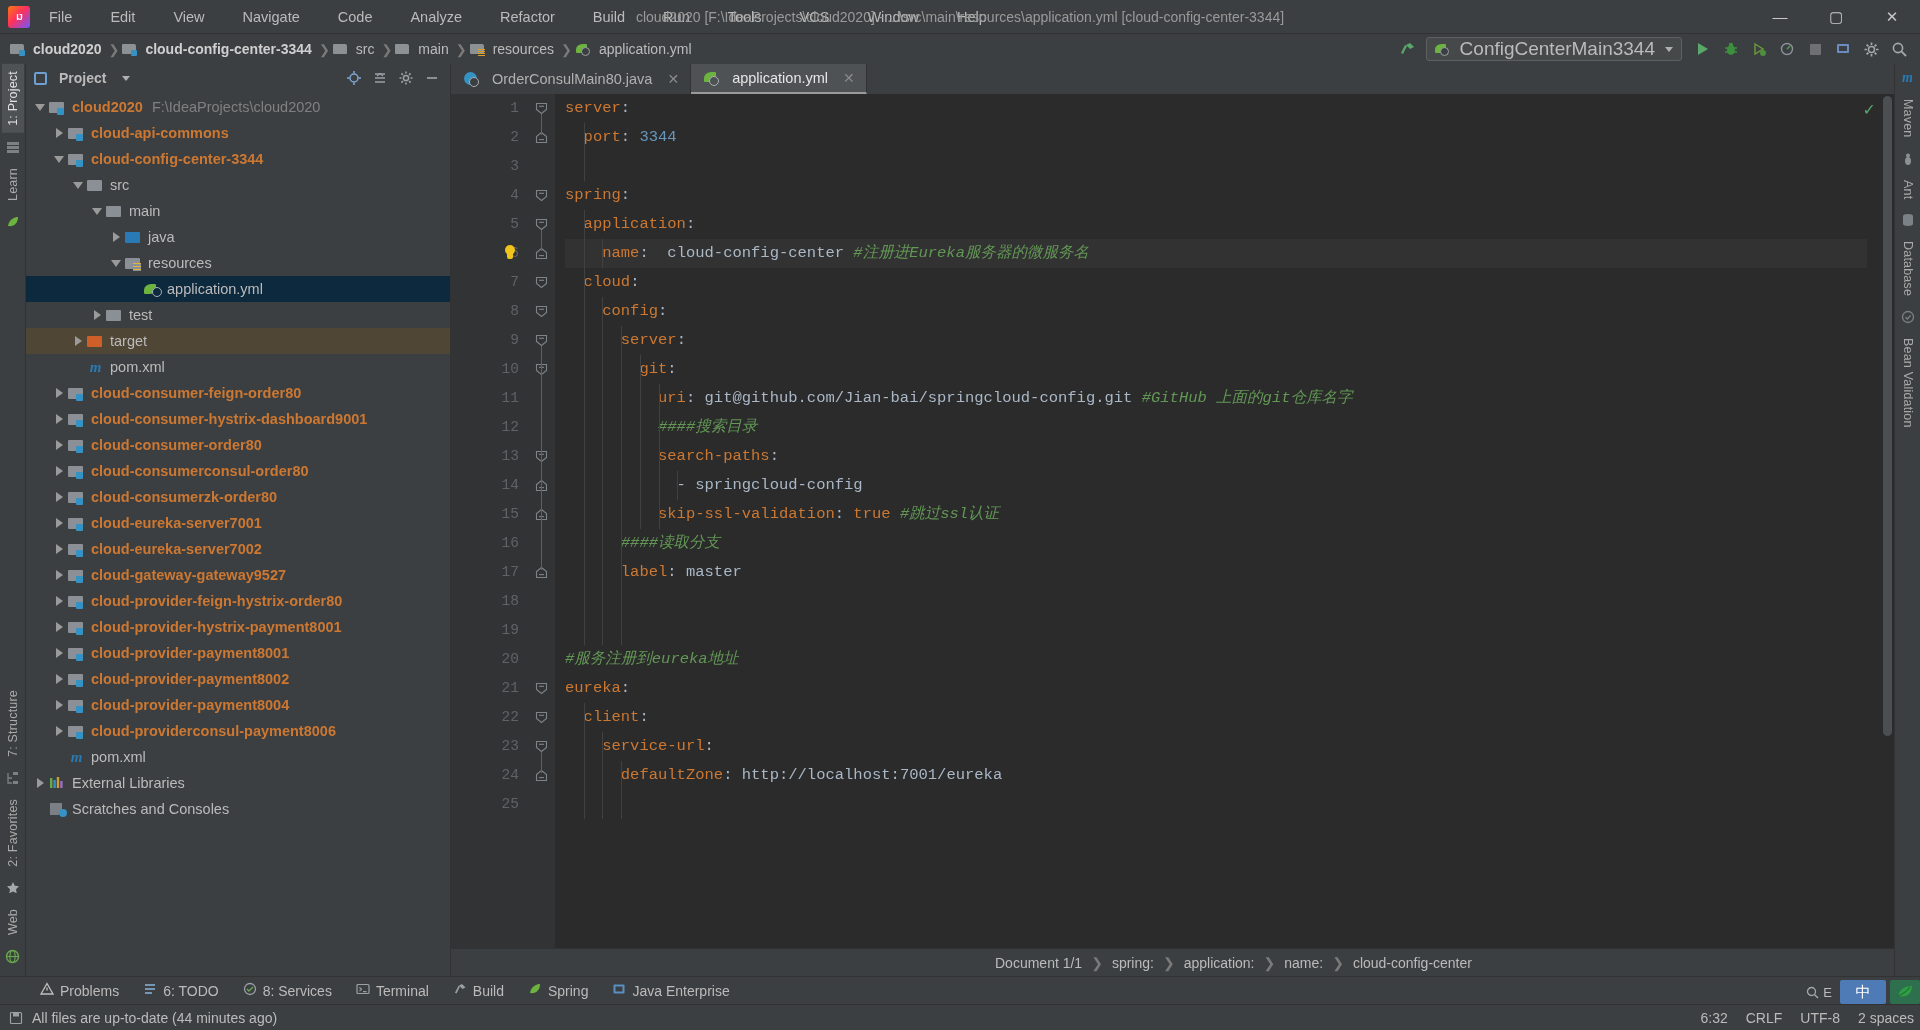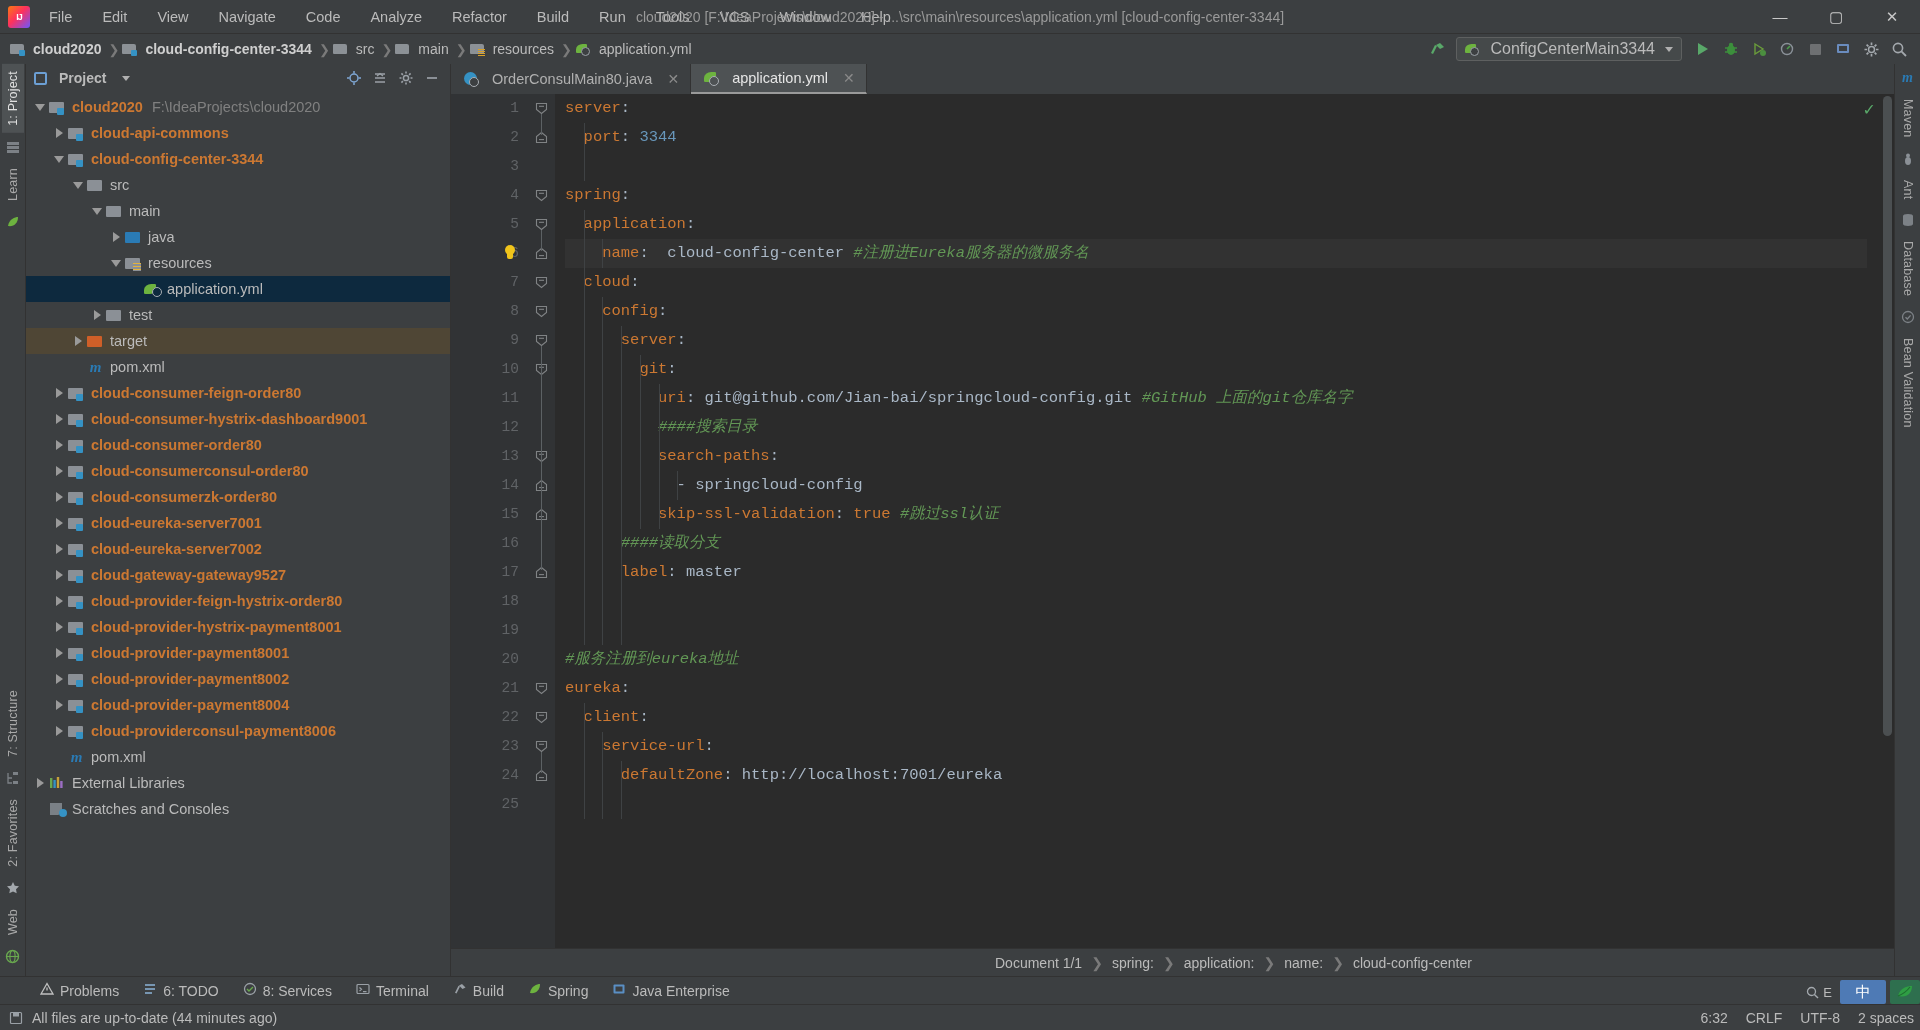--- a/index.html
+++ b/index.html
@@ -20,21 +20,21 @@
   .ij-logo {
     width: 22px; height: 22px; margin: 0 8px 0 8px; border-radius: 3px;
     background: linear-gradient(135deg,#f97a12 0%,#fe315d 45%,#6b57ff 100%);
     position: relative; flex: 0 0 22px;
   }
   .ij-logo::after {
     content: "IJ"; position: absolute; inset: 0; color: #fff; font-size: 9px;
     font-weight: bold; display: flex; align-items: center; justify-content: center;
     letter-spacing: -1px;
   }
-  .menubar { display: flex; align-items: center; gap: 8px; }
+  .menubar { display: flex; align-items: center; gap: 16px; }
   .menu-item {
     color: #bbbbbb; font-size: 14.5px; padding: 4px 11px; cursor: default;
     white-space: nowrap;
   }
   .win-title {
     position: absolute; left: 0; right: 0; text-align: center;
     color: #9a9a9a; font-size: 14px; pointer-events: none;
   }
   .win-btns { margin-left: auto; display: flex; z-index: 3; }
   .win-btn {
@@ -87,21 +87,21 @@
     margin-left: auto; display: flex; align-items: center; gap: 2px; padding-right: 8px;
   }
   .tb-btn {
     width: 26px; height: 24px; display: flex; align-items: center;
     justify-content: center; color: #a9b7c6; border-radius: 3px;
   }
   .runconfig {
     display: flex; align-items: center; height: 24px; border: 1px solid #5e6060;
     border-radius: 3px; background: #45494a; padding: 0 4px 0 7px; margin: 0 6px 0 4px;
   }
-  .runconfig .label { color: #bbbbbb; font-size: 16px; padding: 0 6px 0 5px; }
+  .runconfig .label { color: #bbbbbb; font-size: 19px; padding: 0 6px 0 5px; }
   .caret-dn {
     width: 0; height: 0; border-left: 4px solid transparent;
     border-right: 4px solid transparent; border-top: 5px solid #b0b0b0; margin: 0 4px;
   }
   .play-tri {
     width: 0; height: 0; border-top: 6px solid transparent;
     border-bottom: 6px solid transparent; border-left: 10px solid #59a869;
   }
   .disabled-sq { width:11px;height:11px;background:#6e7072;border-radius:1px; }
 

